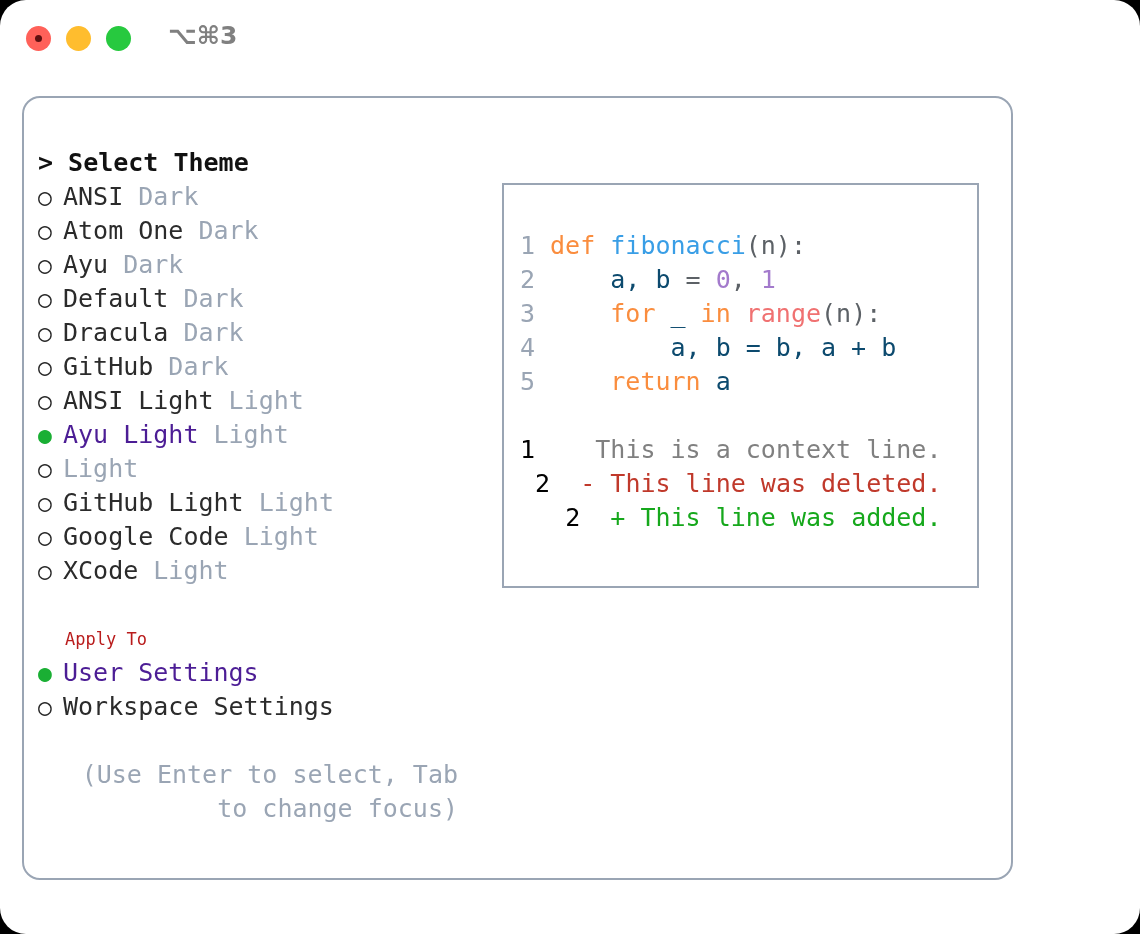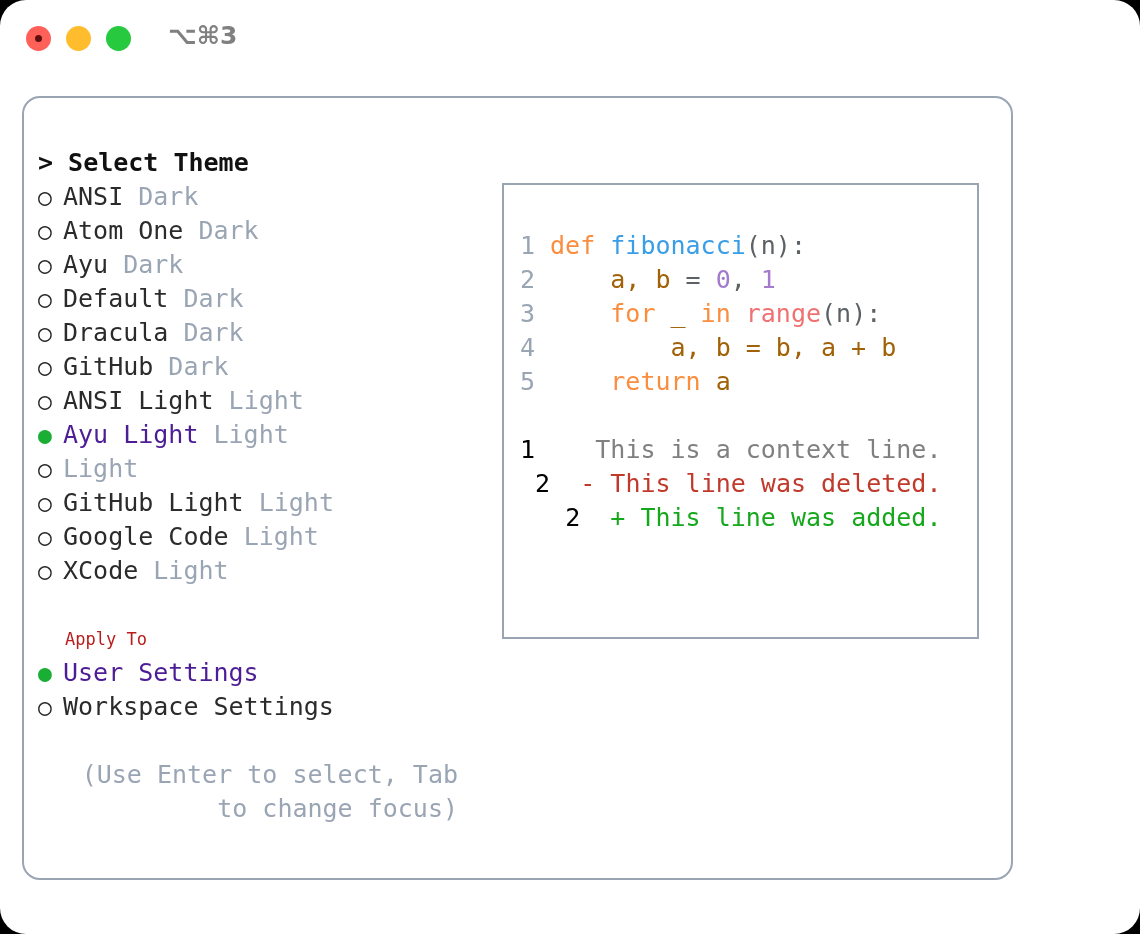--- a/index.html
+++ b/index.html
@@ -152,21 +152,21 @@
     white-space: normal;
     word-spacing: 0px;
     text-align: right;
   }
 
   
   .preview-box {
     position: relative;
     margin-top: 37px;
     width: 477px;
-    height: 456px;
+    height: 405px;
     border: 2px solid #9aa5b4;
     box-sizing: border-box;
     background: #ffffff;
   }
   .code {
     position: absolute;
     left: 16px;
     top: 44px;
     font-size: 25px;
     line-height: 34px;
@@ -175,21 +175,21 @@
   .code .ln {
     color: #9aa5b4;
     display: inline-block;
     width: 15px;
     text-align: right;
   }
   .kw   { color: #fa8d3e; }
   .fn   { color: #399ee6; }
   .num  { color: #a37acc; }
   .bi   { color: #f07171; }
-  .pl   { color: #a16207; }
+  .pl   { color: #0c4a6e; }
   .op   { color: #5c6166; }
 
   .diff {
     position: absolute;
     left: 16px;
     top: 248px;
     font-size: 25px;
     line-height: 34px;
     white-space: pre;
     text-align: right;

